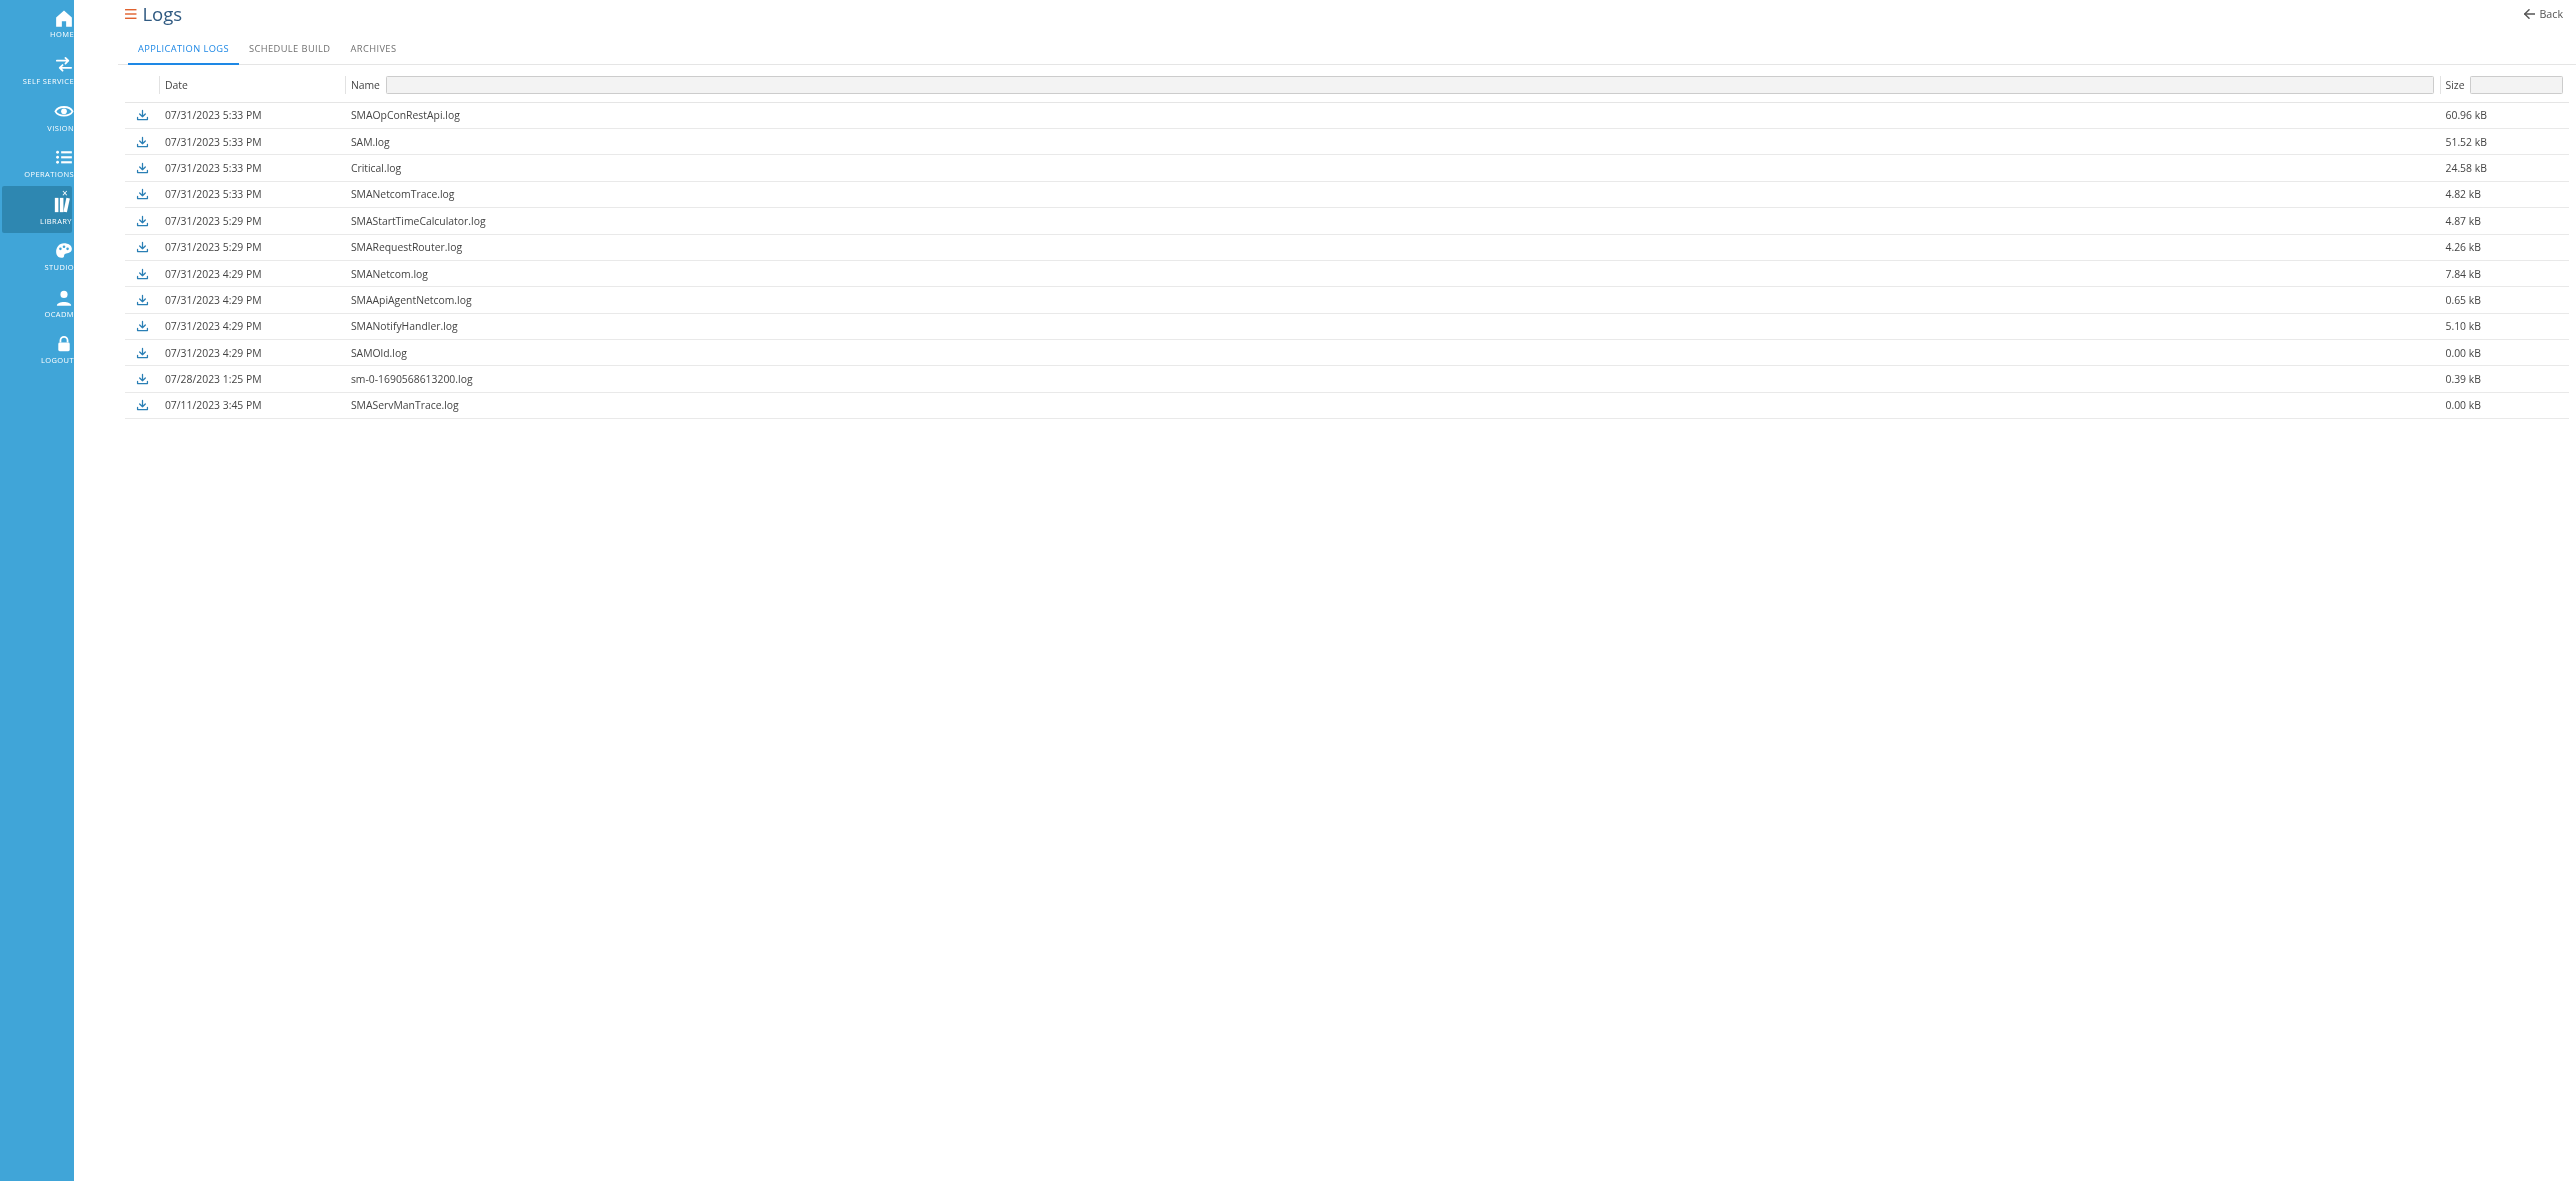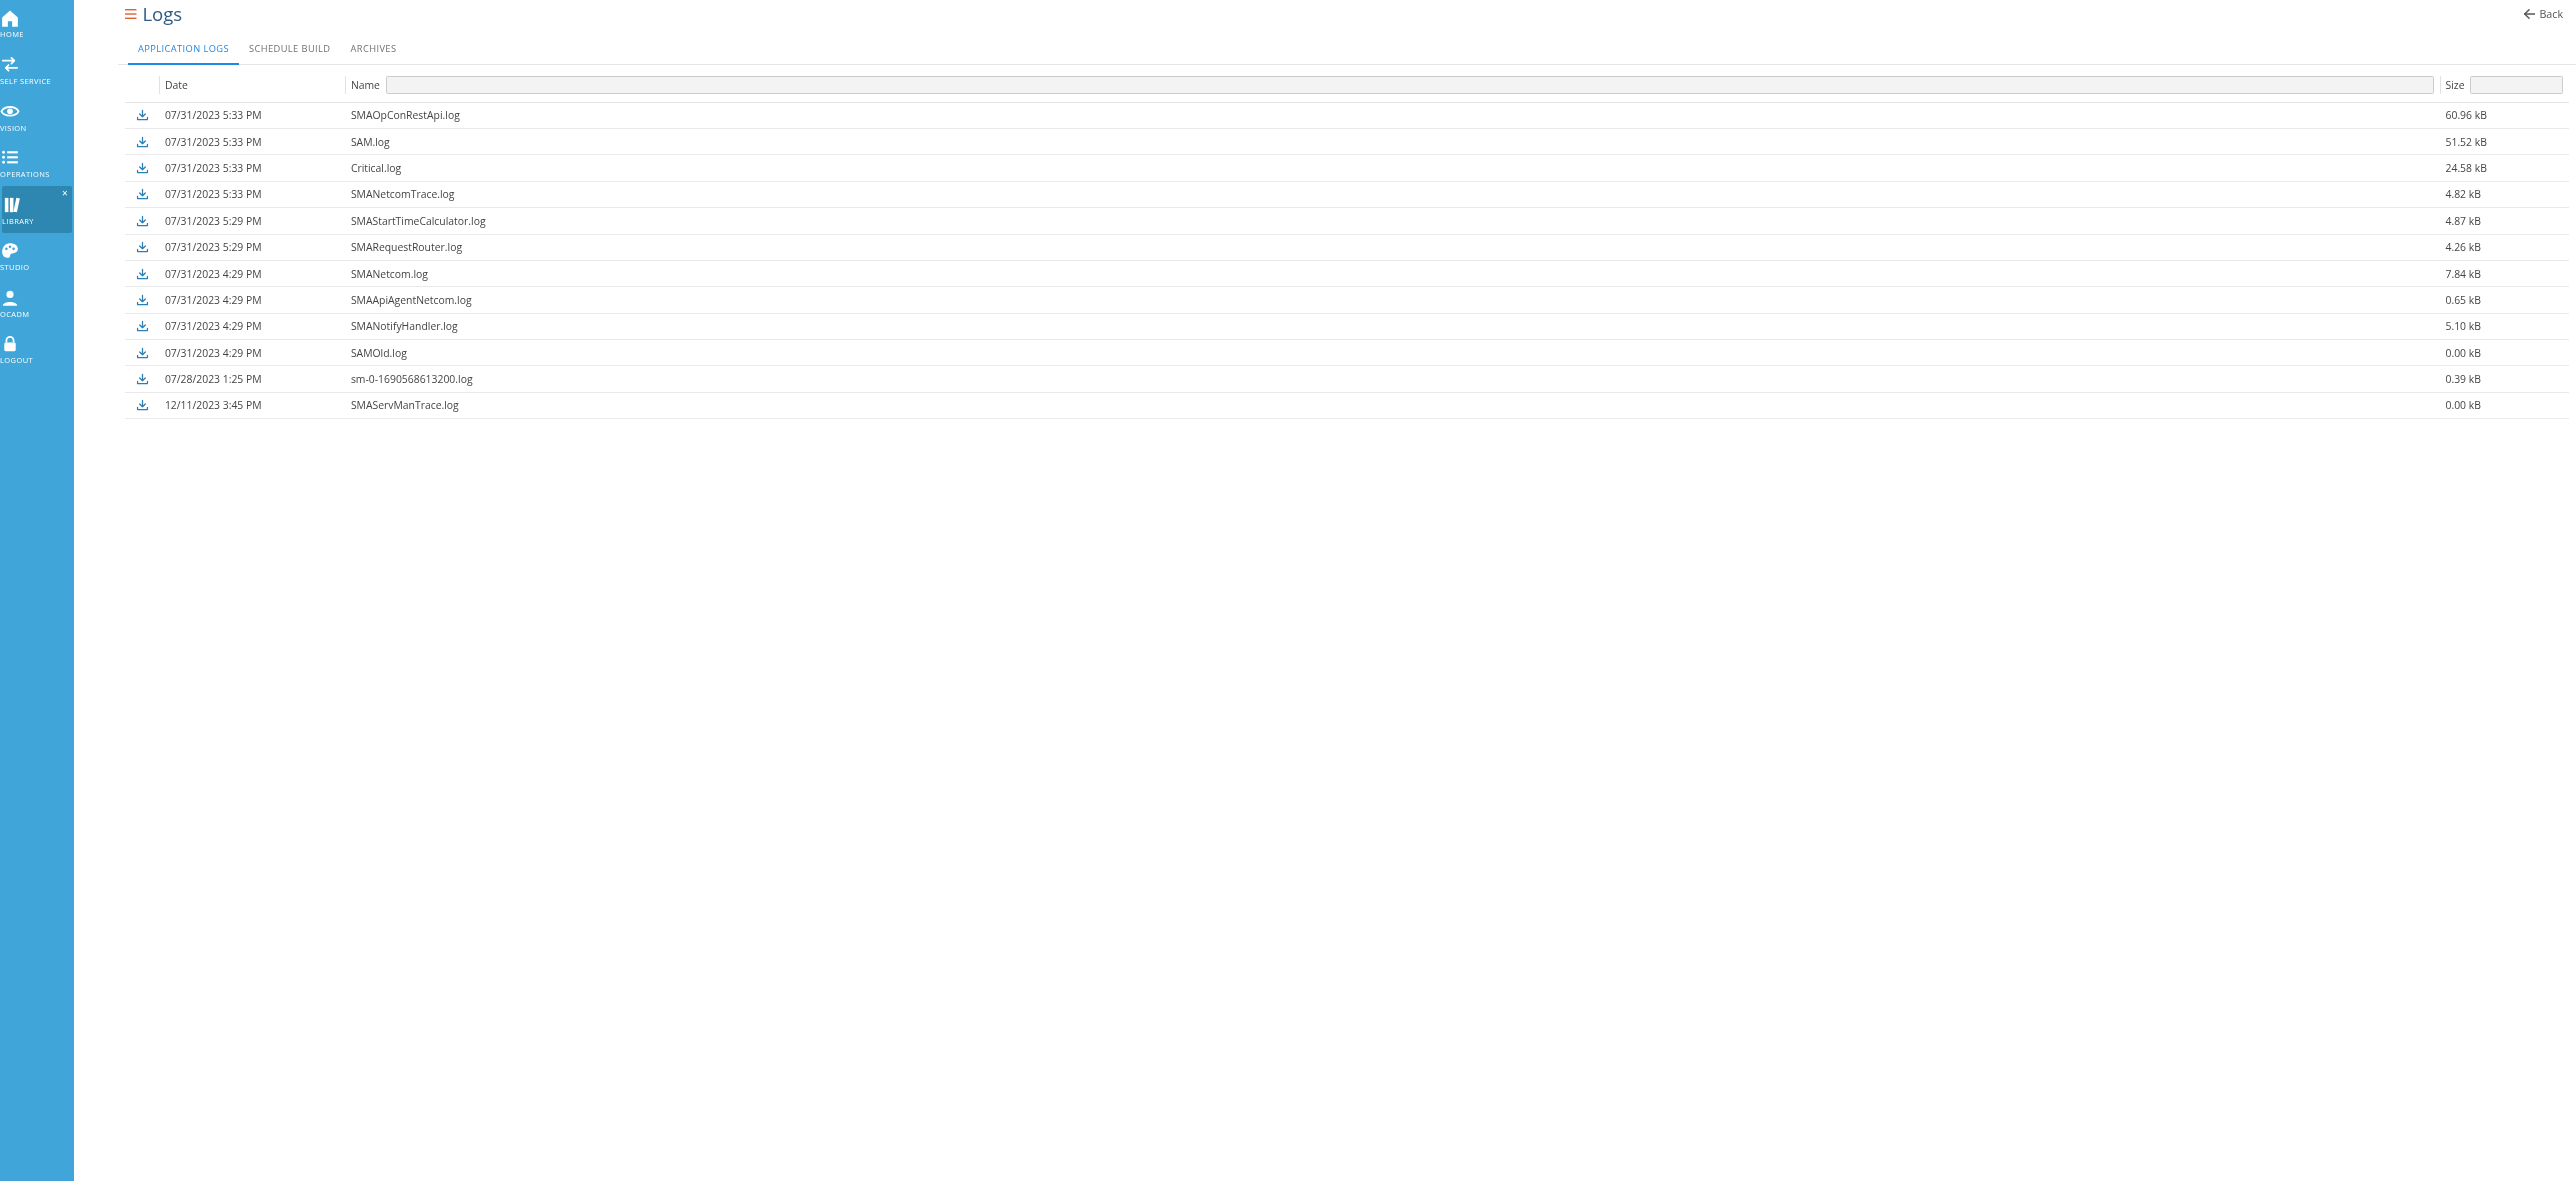--- a/index.html
+++ b/index.html
@@ -19,21 +19,21 @@
   html,body{margin:0;padding:0;height:100%;font-family:"Segoe UI","Open Sans",Arial,sans-serif;font-size:10.7px;color:var(--text);background:#fff;}
   body{display:flex;min-height:100vh;}
 
   
   .sidebar{
     width:74px;flex-shrink:0;background:var(--blue);
     display:flex;flex-direction:column;align-items:stretch;
     color:#fff;
   }
   .side-item{
-    display:flex;flex-direction:column;align-items:flex-start;justify-content:center;
+    display:flex;flex-direction:column;align-items:flex-end;justify-content:center;
     padding:8.6px 0 7.2px;cursor:pointer;position:relative;
     color:#fff;
   }
   .side-item .ic{width:20px;height:18.6px;display:flex;align-items:center;justify-content:center;}
   .side-item .lbl{
     font-size:7.5px;letter-spacing:0.4px;margin-top:4.3px;text-align:center;line-height:1.05;
     text-transform:uppercase;
   }
   .side-item.active{
     background:var(--blue-darker);
@@ -312,21 +312,21 @@
                   <use href="#ic-download"></use>
                 </svg></span></td>
             <td>07/28/2023 1:25 PM</td>
             <td>sm-0-1690568613200.log</td>
             <td>0.39 kB</td>
           </tr>
           <tr>
             <td class="dl-cell"><span><svg width="13" height="12" viewBox="0 0 18 17" style="color:#2a7fb5">
                   <use href="#ic-download"></use>
                 </svg></span></td>
-            <td>12/11/2023 3:45 PM</td>
+            <td>07/11/2023 3:45 PM</td>
             <td>SMAServManTrace.log</td>
             <td>0.00 kB</td>
           </tr>
         </tbody>
     </table>
   </div>
 
 </div>
 
 <svg width="0" height="0" style="position:absolute">

